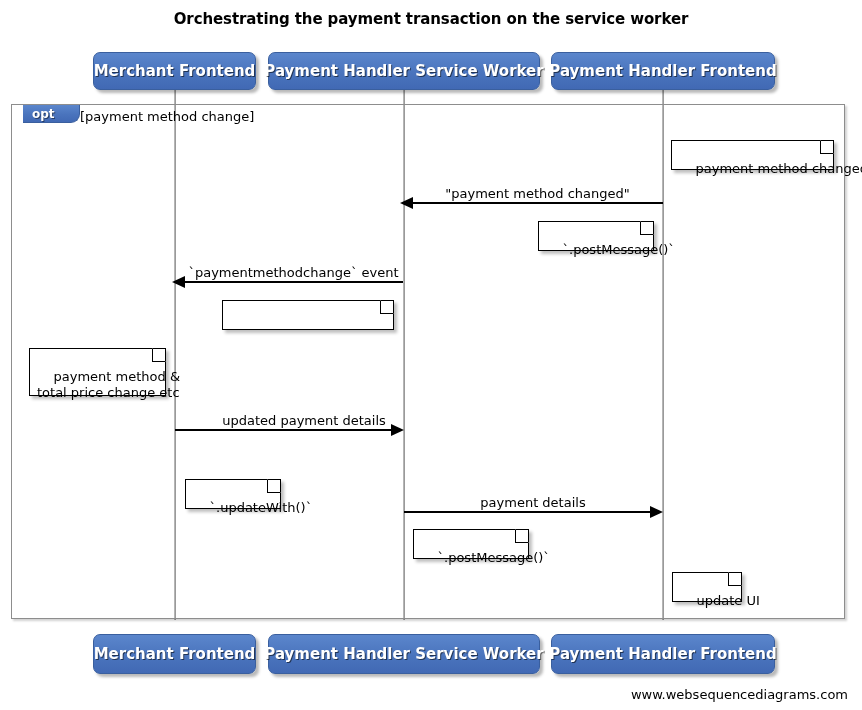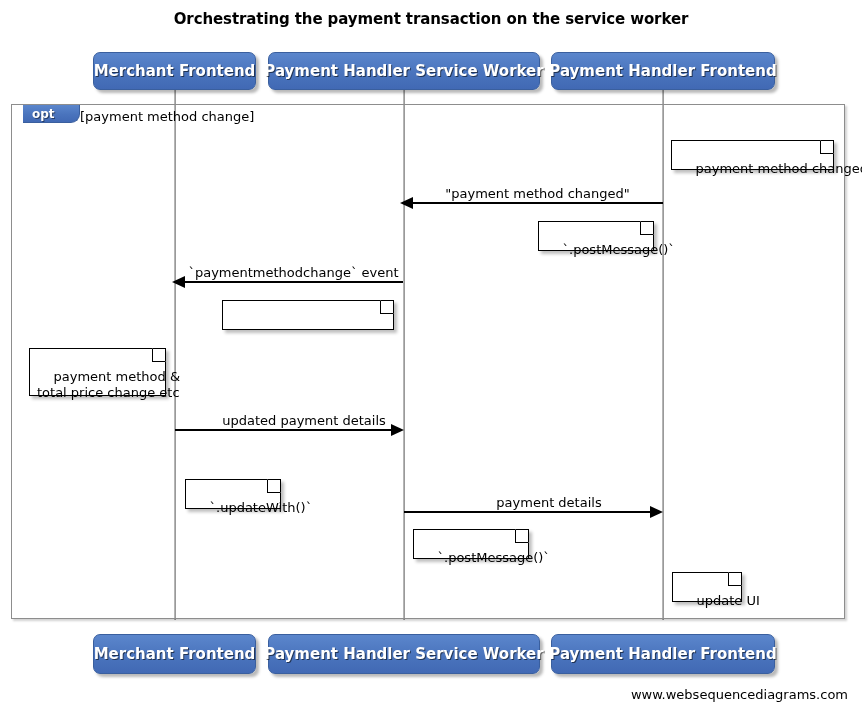--- a/index.html
+++ b/index.html
@@ -204,21 +204,21 @@
   <div class="arrow-head arrow-right" style="left:391px; top:424px;"></div>
   <div class="msg-label" style="left:175px; top:413px; width:228px;margin-left:15px;">updated payment details</div>
 
   <div class="note" style="left:185px; top:447px; width:96px; height:30px;margin-top:32px;">
     <span>`.updateWith()`</span>
     <span class="note-fold"></span>
   </div>
 
   <div class="msg-line" style="left:404px; top:511px; width:246px;"></div>
   <div class="arrow-head arrow-right" style="left:650px; top:506px;"></div>
-  <div class="msg-label" style="left:404px; top:495px; width:258px;padding-left:16px;">payment details</div>
+  <div class="msg-label" style="left:404px; top:495px; width:258px;">payment details</div>
 
   <div class="note" style="left:413px; top:529px; width:116px; height:30px;">
     <span>`.postMessage()`</span>
     <span class="note-fold"></span>
   </div>
 
   <div class="note" style="left:672px; top:572px; width:70px; height:30px;">
     <span>update UI</span>
     <span class="note-fold"></span>
   </div>

